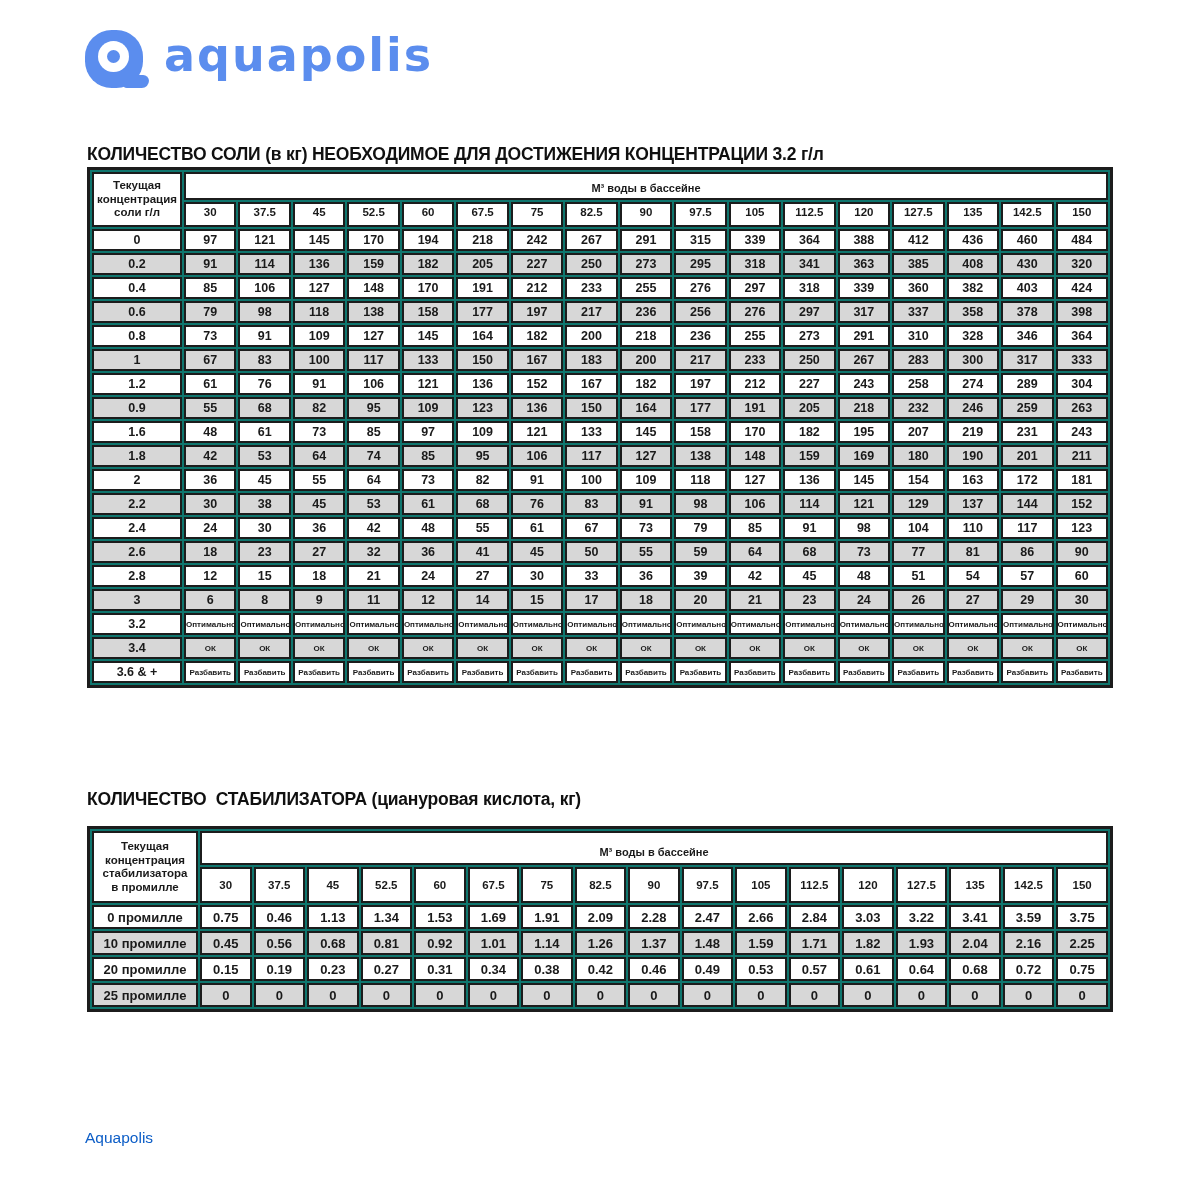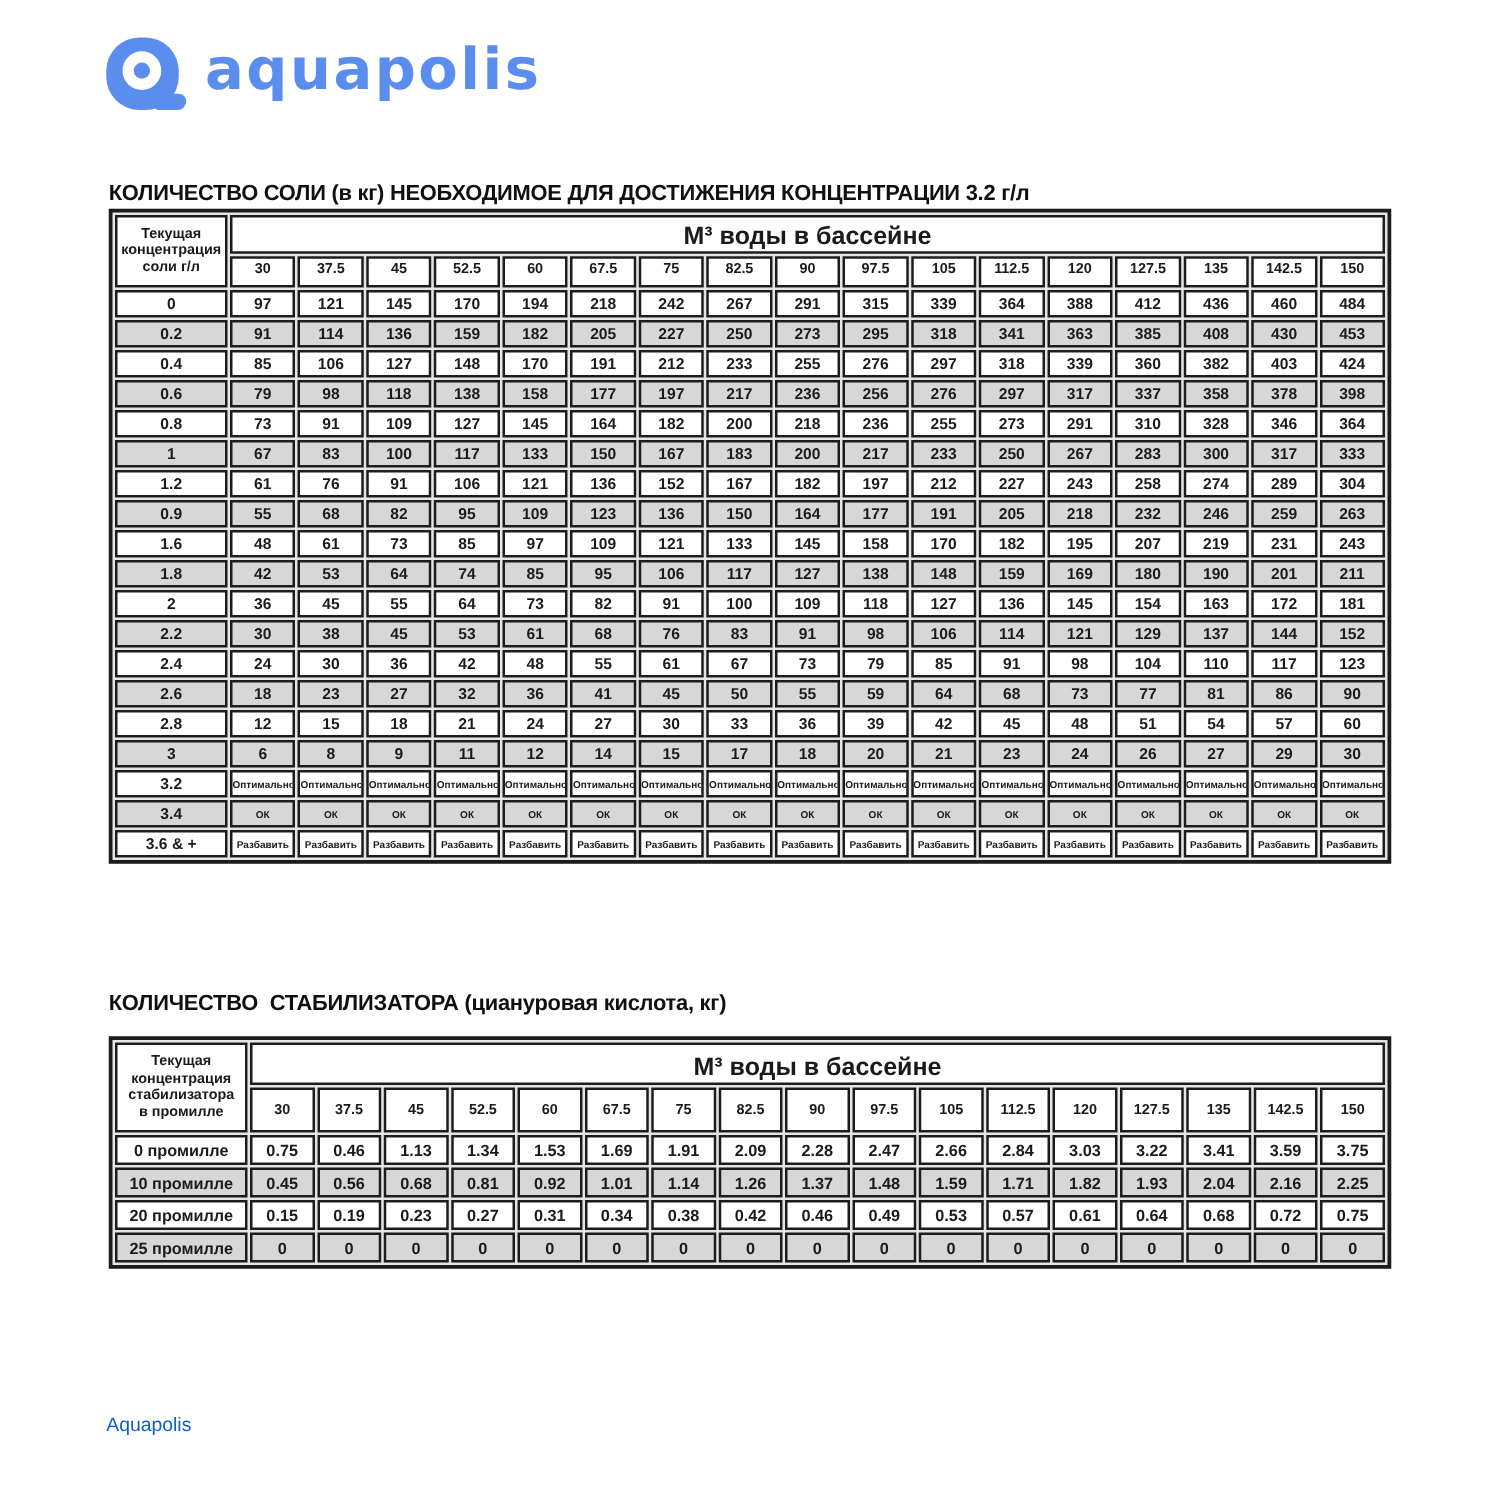--- a/index.html
+++ b/index.html
@@ -17,26 +17,26 @@
             color:var(--brand);letter-spacing:2px;padding-bottom:8px;}
 
   
   .content{width:1026px;margin:0 auto;}
   .t-title{margin:0;text-align:left;font-size:17.5px;font-weight:bold;color:#101010;
            letter-spacing:-0.2px;white-space:pre-wrap;line-height:21px;}
   .salt-title{margin-top:54px;margin-bottom:2px;}
   .t2-titles{margin-top:101px;margin-bottom:16px;}
 
   table.grid{border-collapse:separate;border-spacing:2px;table-layout:fixed;width:1026px;
-             background:#e5e5e5;border:3px solid var(--line);}
+             background:#0f766e;border:3px solid var(--line);}
   .grid td{box-sizing:border-box;border:2px solid var(--line);text-align:center;vertical-align:middle;
            font-weight:bold;padding:0;overflow:hidden;background:#fff;color:#1a1a1a;}
   .c-label1{width:90px;} .c-label2{width:106px;}
   .corner{font-size:11.5px;line-height:13.5px;white-space:pre-line;}
-  .m3{font-size:20px;border-bottom:none;vertical-align:top;}
+  .m3{font-size:11px;border-bottom:none;vertical-align:top;}
   .t1 .m3{height:28px;padding-top:4px;}
   .t2 .m3{height:34px;padding-top:7px;}
   .colnum{border-color:transparent;border-bottom-color:var(--line);font-size:11.5px;}
   .colnum.first{border-left-color:var(--line);}
   .colnum.last{border-right-color:var(--line);}
   .t1 .colnum{height:25px;vertical-align:top;padding-top:2px;}
   .t2 .colnum{height:36px;vertical-align:middle;}
   .t1 tbody td{height:22px;font-size:12.5px;}
   .t2 tbody td{height:24px;font-size:13px;}
   .grid tbody td.txt{font-size:8px;letter-spacing:0;margin-left:17px;}
@@ -129,21 +129,21 @@
             <td>227</td>
             <td>250</td>
             <td>273</td>
             <td>295</td>
             <td>318</td>
             <td>341</td>
             <td>363</td>
             <td>385</td>
             <td>408</td>
             <td>430</td>
-            <td>453</td>
+            <td>320</td>
           </tr>
           <tr>
             <td>0.4</td>
             <td>85</td>
             <td>106</td>
             <td>127</td>
             <td>148</td>
             <td>170</td>
             <td>191</td>
             <td>212</td>

